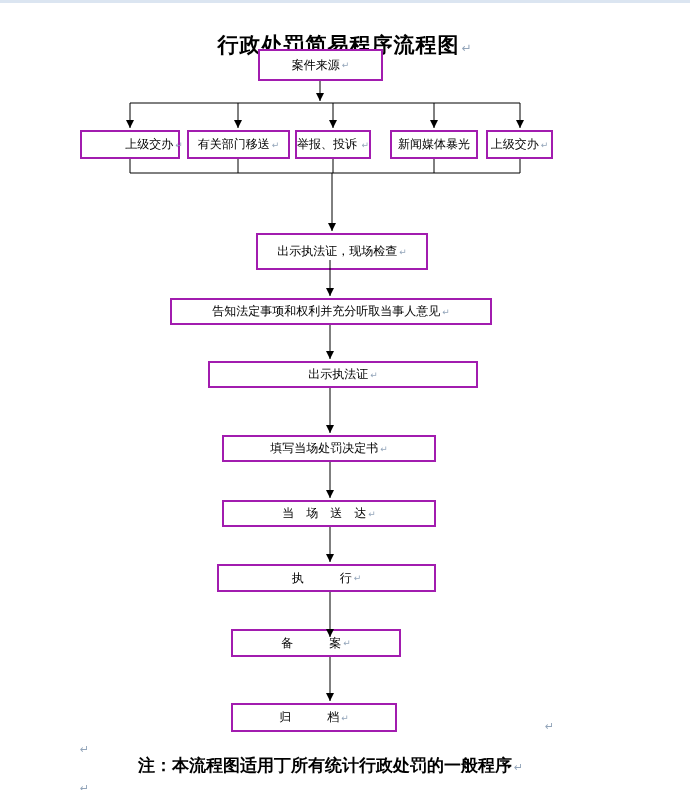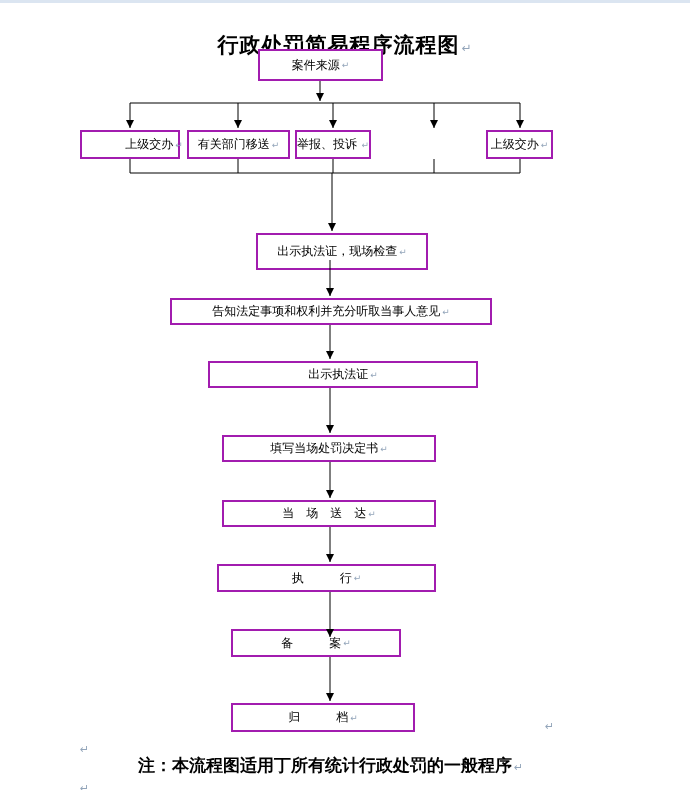--- a/index.html
+++ b/index.html
@@ -41,21 +41,21 @@
   .b-a4   { left:390px; top:127px; width:88px;  height:29px; }
   .b-a5   { left:486px; top:127px; width:67px;  height:29px; }
   
   .b-p1   { left:256px; top:230px; width:172px; height:37px;text-align:center; }
   .b-p2   { left:170px; top:295px; width:322px; height:27px;justify-content:center; }
   .b-p3   { left:208px; top:358px; width:270px; height:27px; }
   .b-p4   { left:222px; top:432px; width:214px; height:27px; }
   .b-p5   { left:222px; top:497px; width:214px; height:27px; }
   .b-p6   { left:217px; top:561px; width:219px; height:28px; }
   .b-p7   { left:231px; top:626px; width:170px; height:28px; }
-  .b-p8   { left:231px; top:700px; width:184px; height:29px; }
+  .b-p8   { left:231px; top:700px; width:166px; height:29px; }
   .m1 { left:80px;  top:740px; }
   .m2 { left:80px;  top:779px; }
   .m3 { left:545px; top:717px; }
 </style>
 </head>
 <body>
 
 <div class="page">
 
   <div class="title">
@@ -71,20 +71,23 @@
     <span>上级交办</span>
       <span class="pmark">↵</span>
   </div>
   <div class="fbox b-a2">
     <span>有关部门移送</span>
       <span class="pmark">↵</span>
   </div>
   <div class="fbox b-a3">
     <span>举报、投诉</span>
       <span class="pmark">↵</span>
+  </div>
+  <div class="fbox b-a4">
+    <span>新闻媒体暴光</span>
   </div>
   <div class="fbox b-a5">
     <span>上级交办</span>
       <span class="pmark">↵</span>
   </div>
 
   <div class="fbox b-p1">
     <span>出示执法证，现场检查</span>
       <span class="pmark">↵</span>
   </div>

